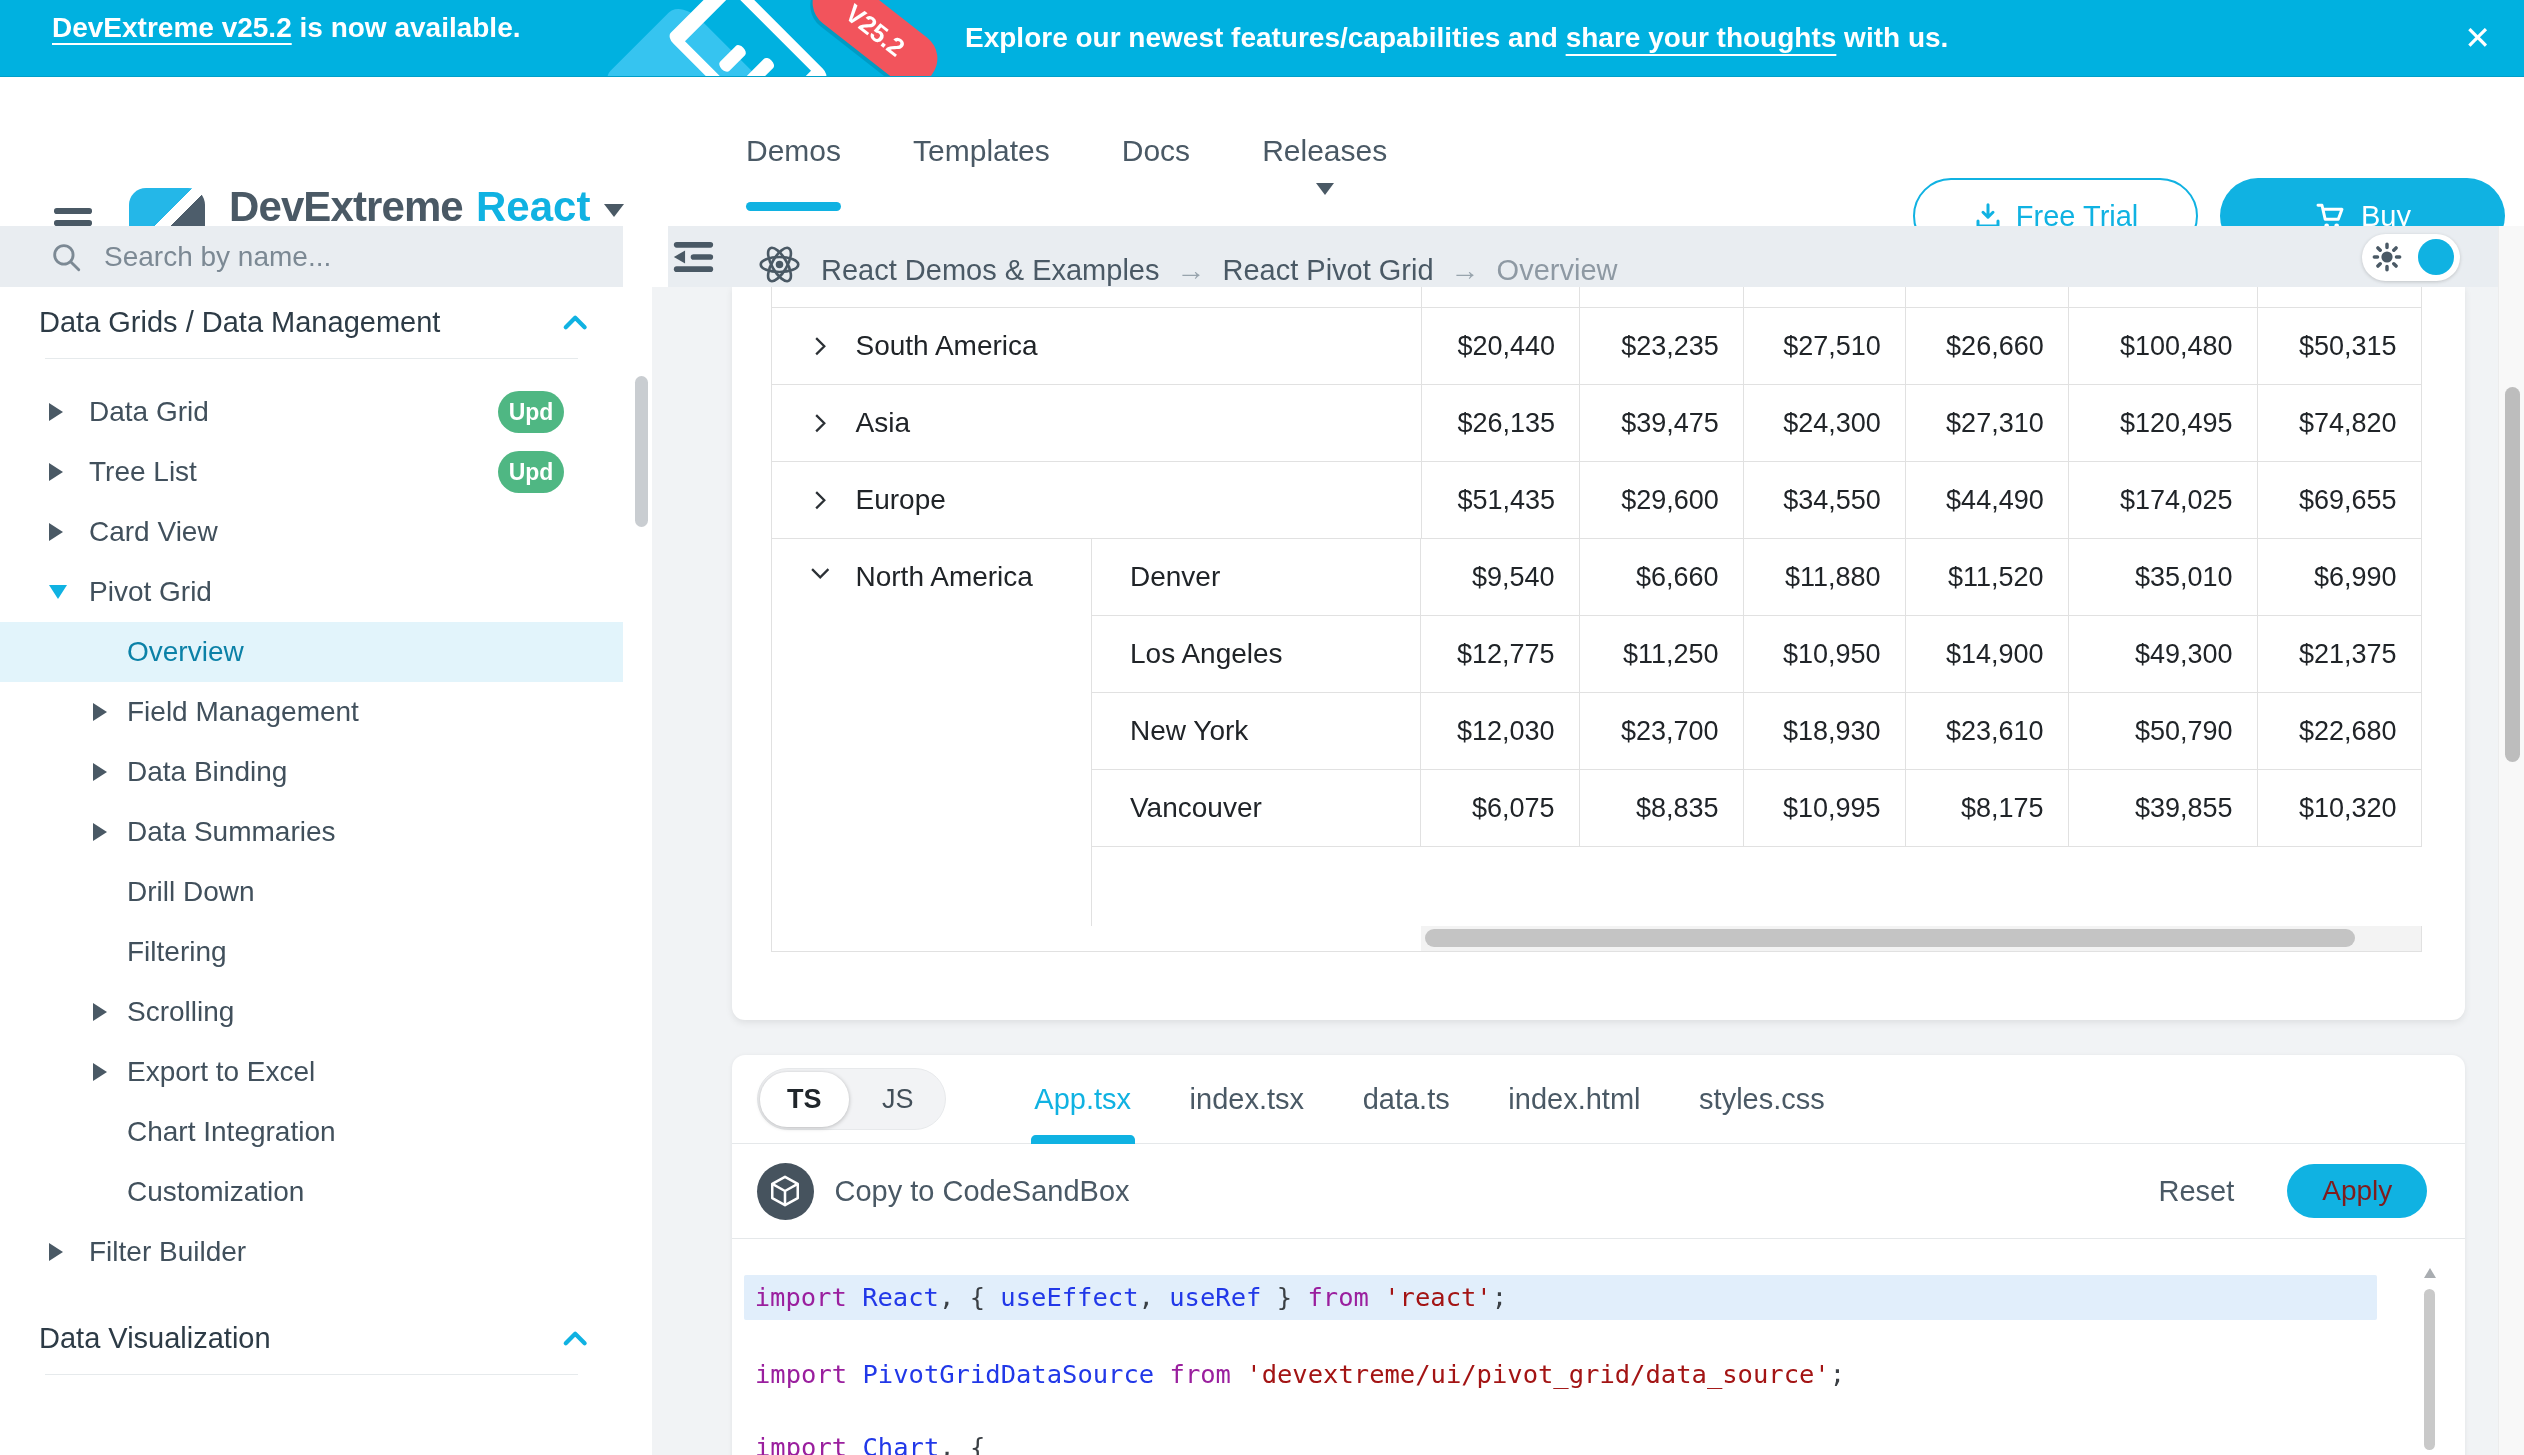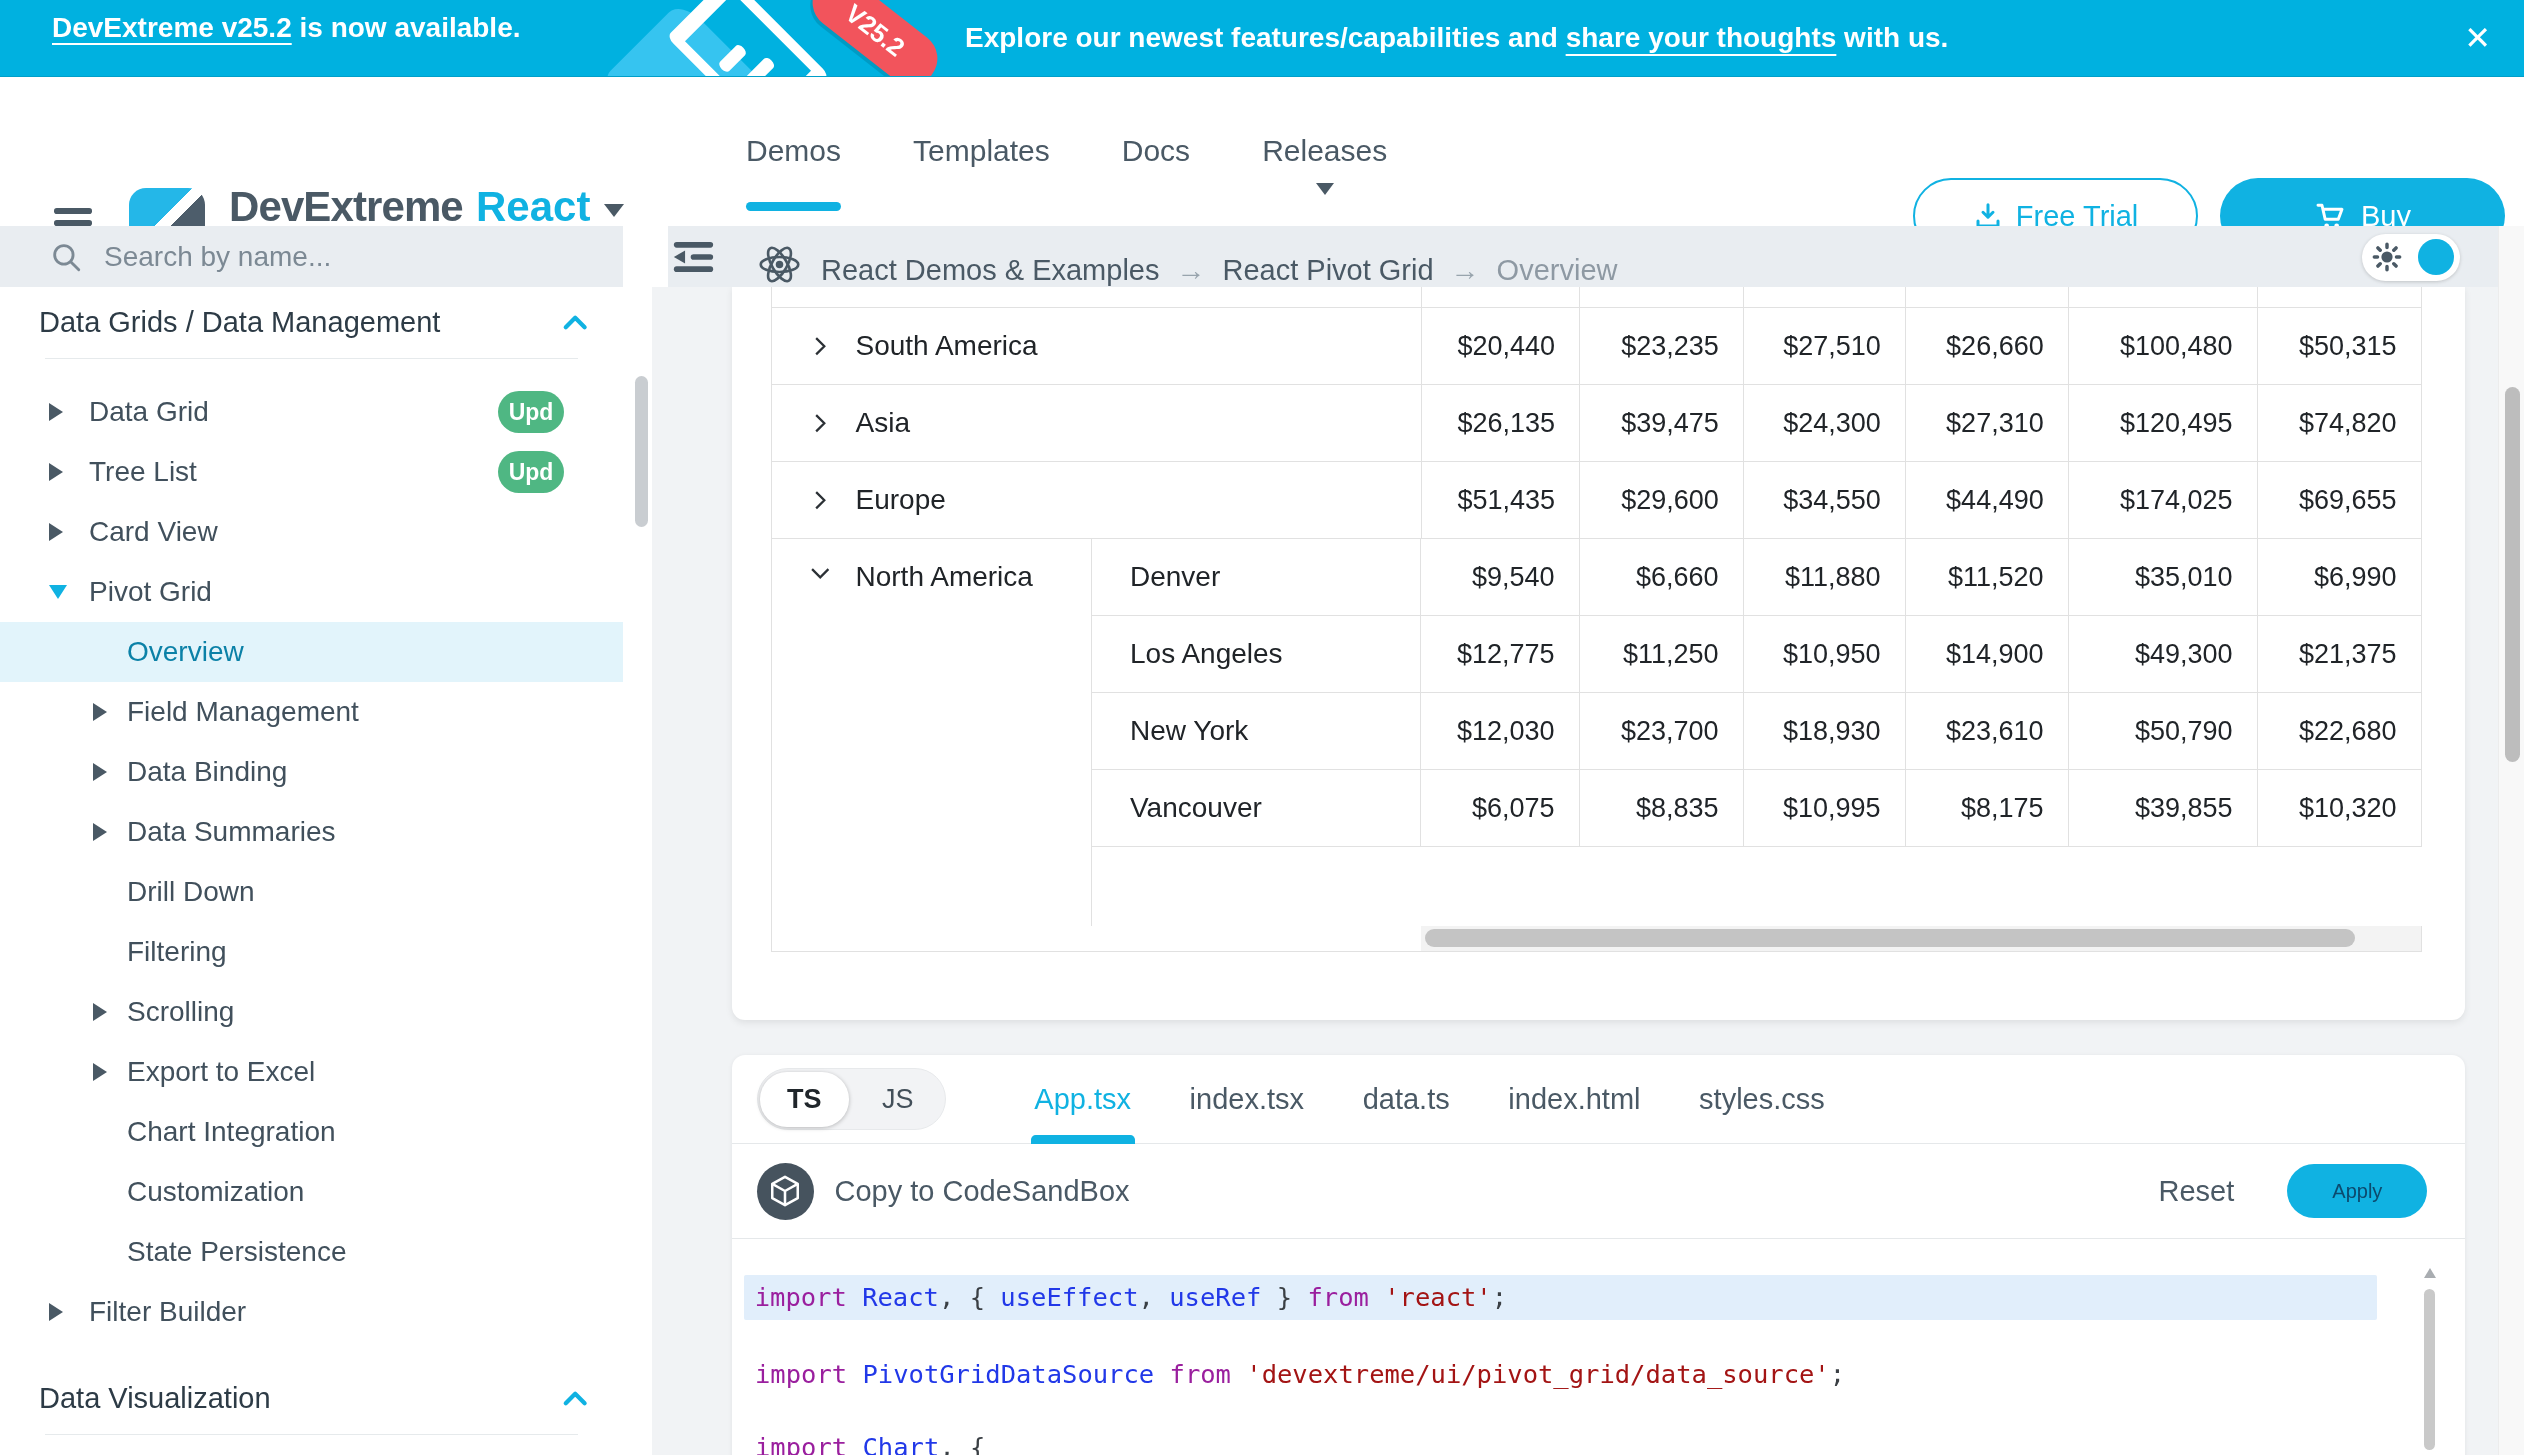--- a/index.html
+++ b/index.html
@@ -160,21 +160,21 @@
         cursor:pointer;padding:0 3.8px}
   .ftab.active{color:var(--cyan)}
   .ftab.active .tabbar{position:absolute;left:0;right:0;bottom:0;height:8.5px;background:var(--cyan);
                        border-radius:4.7px 4.7px 0 0}
   .sandbox-row{height:95px;border-bottom:1.9px solid #e5e8ea;display:flex;align-items:center;padding:0 24.5px}
   .csb-icon{width:57px;height:57px;border-radius:50%;background:#46535e;display:flex;align-items:center;
             justify-content:center;cursor:pointer}
   .csb-label{margin-left:21px;font-size:29px;color:var(--slate);cursor:pointer}
   .sandbox-row .spacer{flex:1}
   .reset{font-size:29px;color:var(--slate);margin-right:53px;cursor:pointer}
-  .apply{width:140px;height:54px;border-radius:27px;background:var(--cyan);color:#0c4a6e;font-size:20px;
+  .apply{width:140px;height:54px;border-radius:27px;background:var(--cyan);color:#7f1d1d;font-size:28px;
          display:flex;align-items:center;justify-content:center;cursor:pointer;margin-right:13.2px}
   .code-area{position:relative;padding-top:36px;font-family:"DejaVu Sans Mono","Liberation Mono",monospace;
              font-size:25.5px;color:#3a3f44}
   .cl{height:45px;line-height:45px;padding-left:23px;white-space:pre}
   .cl.hl{background:#e1eefb;margin-left:12.3px;padding-left:10.4px;width:1633px;border-radius:1.9px}
   .sp1{height:32px}.sp2{height:28px}
   .tok-kw{color:#9a1f9e}
   .tok-id{color:#2138e8}
   .tok-str{color:#a31414}
   .tok-pl{color:#3a3f44}
@@ -351,23 +351,20 @@
     </div>
     <div class="sb-item lvl2">
       <span class="tri right"></span>
       <span class="sb-label">Export to Excel</span>
     </div>
     <div class="sb-item lvl2">
       <span class="sb-label">Chart Integration</span>
     </div>
     <div class="sb-item lvl2">
       <span class="sb-label">Customization</span>
-    </div>
-    <div class="sb-item lvl2">
-      <span class="sb-label">State Persistence</span>
     </div>
     <div class="sb-item lvl1">
       <span class="tri right"></span>
       <span class="sb-label">Filter Builder</span>
     </div>
   </div>
   <div class="sb-section sb-section2">
     <span class="sec-label">Data Visualization</span>
     <svg width="26.4" height="17" viewBox="0 0 28 18">
       <polyline points="4,14 14,4 24,14" stroke="#10b2e2" stroke-width="4.5" fill="none" stroke-linecap="round" stroke-linejoin="round"></polyline>

